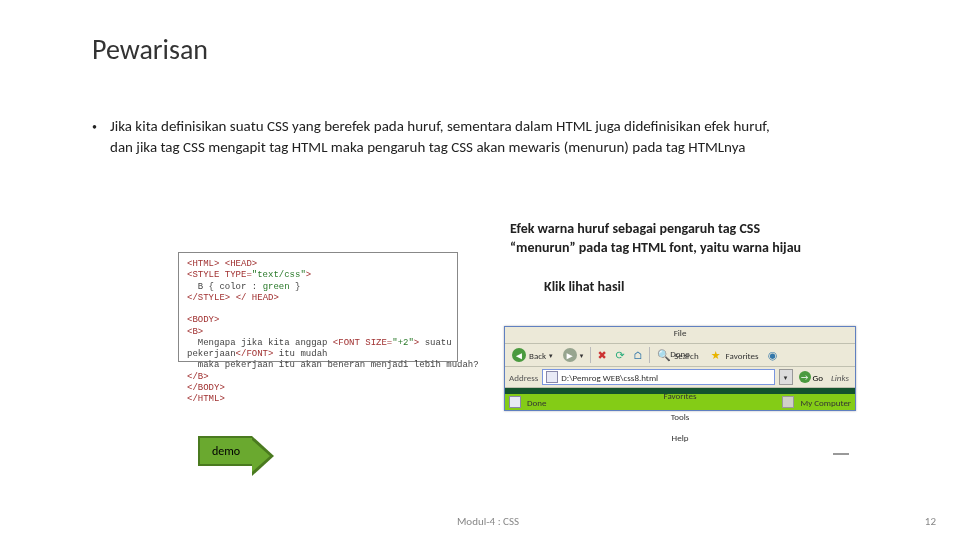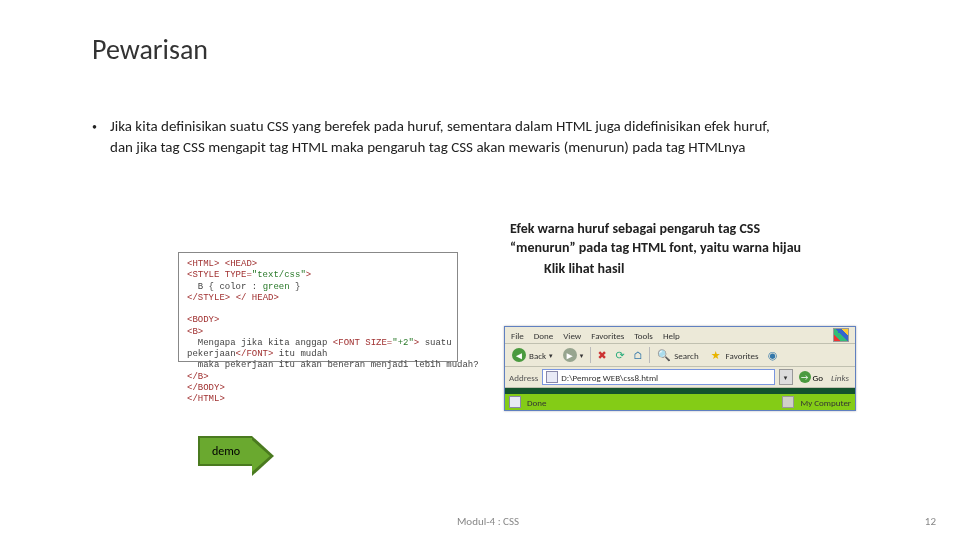--- a/index.html
+++ b/index.html
@@ -61,21 +61,21 @@
     top: 220px;
     left: 510px;
     width: 300px;
     font-size: 14px;
     font-weight: bold;
     line-height: 1.35;
     color: #222;
   }
   .caption .callout {
     display: block;
-    margin-top: 2px;
+    margin-top: 20px;
     margin-left: 10px;
     font-size: 14px;
     padding-left: 24px;
   }
   .demo-arrow {
     position: absolute;
     top: 436px;
     left: 198px;
     display: flex;
   }
@@ -142,20 +142,21 @@
   .ie-menubar {
     background: #ece9d8;
     height: 16px;
     display: flex;
     align-items: center;
     gap: 10px;
     padding: 0 6px;
     border-bottom: 1px solid #c0c0b0;
     font-size: 9px;
     color: #333;
+    flex-direction: column;
   }
   .ie-menubar .flag {
     margin-left: auto;
     width: 14px; height: 12px;
     background: linear-gradient(45deg,#e33 25%,#3b7 25% 50%,#36c 50% 75%,#fc3 75%);
     border: 1px solid #999;
   }
   .ie-toolbar {
     background: #ece9d8;
     height: 22px;

